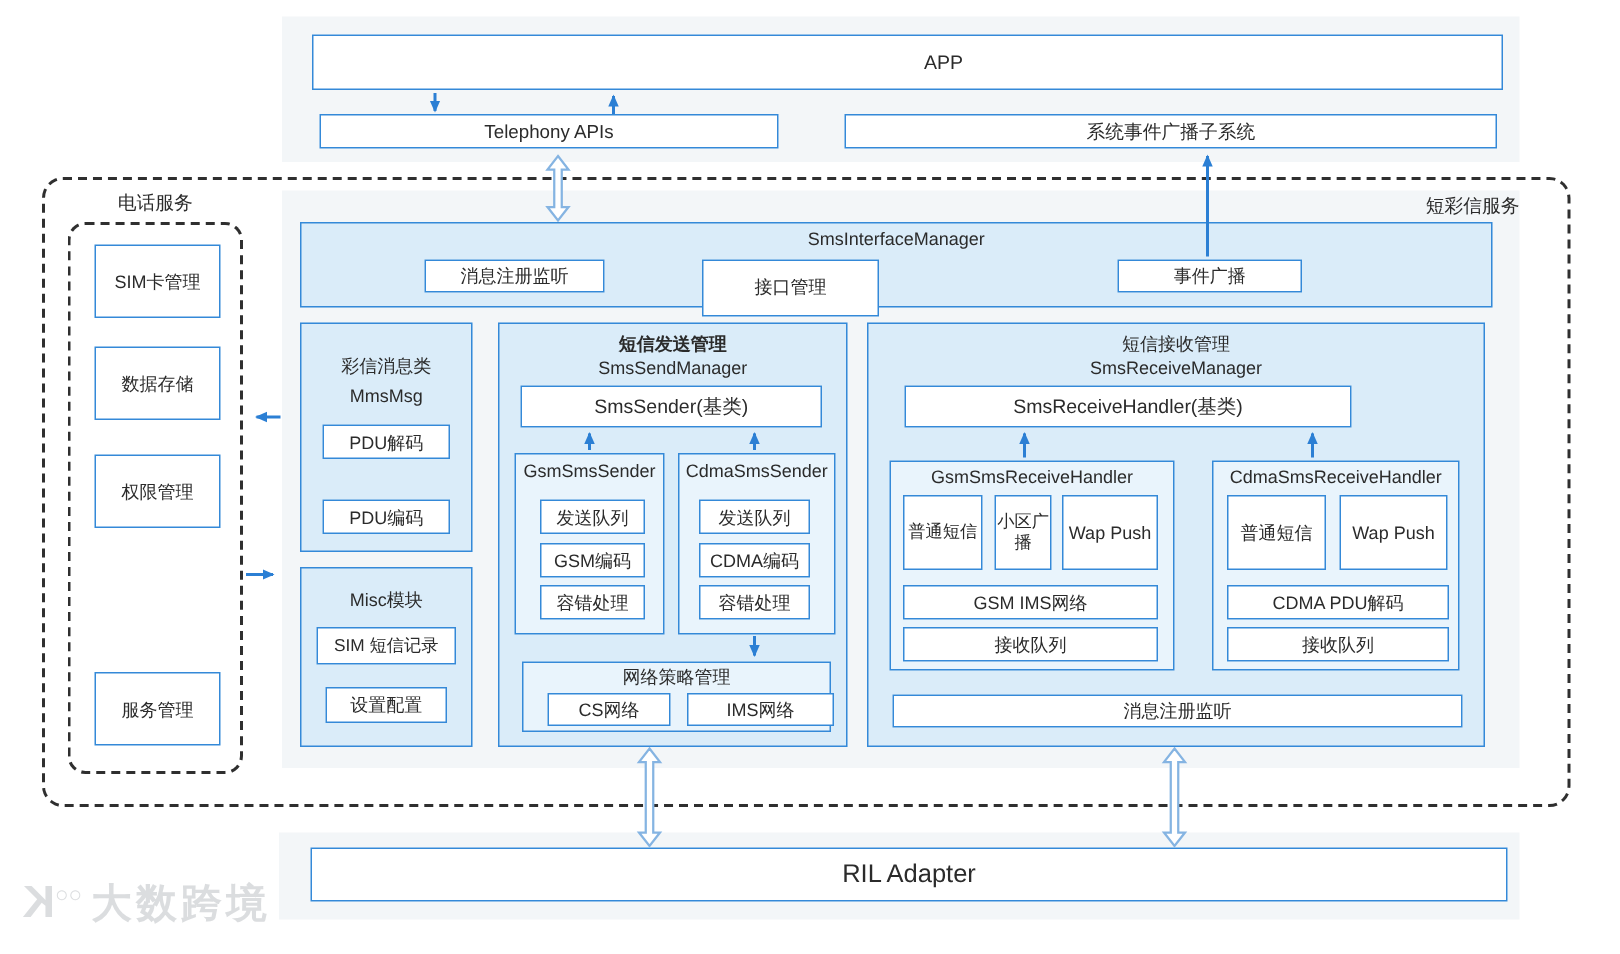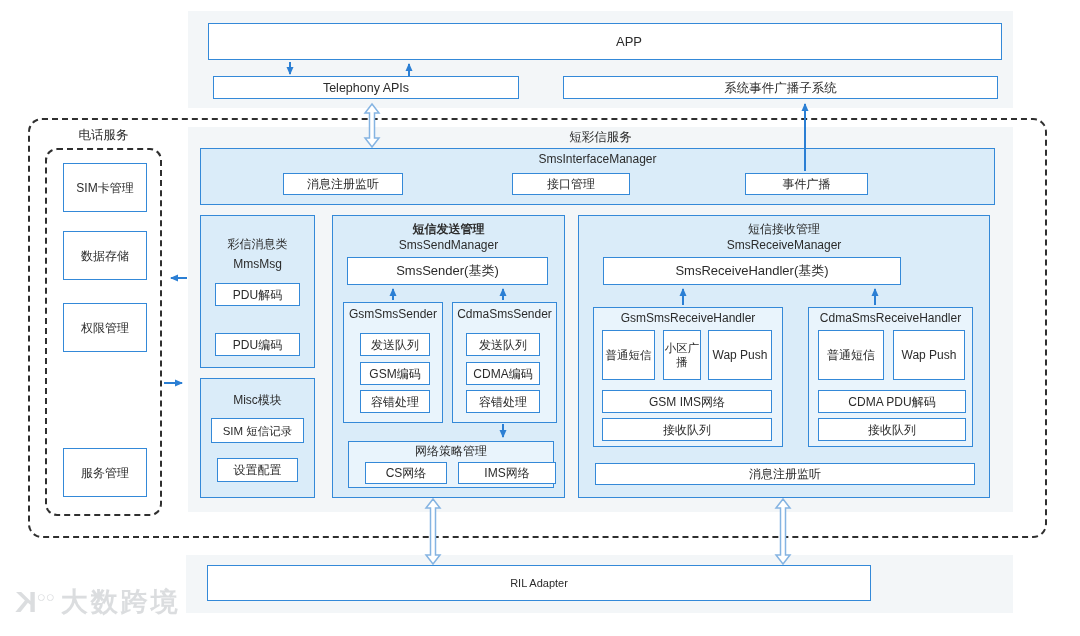--- a/index.html
+++ b/index.html
@@ -48,28 +48,28 @@
   <div class="a white" style="left:63px;top:231px;width:84px;height:49px;">
     <span>数据存储</span>
   </div>
   <div class="a white" style="left:63px;top:303px;width:84px;height:49px;">
     <span>权限管理</span>
   </div>
   <div class="a white" style="left:63px;top:448px;width:84px;height:49px;">
     <span>服务管理</span>
   </div>
 
-  <div class="a cap" style="left:188px;top:130px;width:825px;font-size:12.5px;">短彩信服务</div>
+  <div class="a cap" style="left:188px;top:130px;width:825px;font-size:12.5px;text-align:right;">短彩信服务</div>
 
   <div class="a blue" style="left:200px;top:148px;width:795px;height:57px;"></div>
   <div class="a cap" style="left:200px;top:152px;width:795px;">SmsInterfaceManager</div>
   <div class="a white" style="left:283px;top:173px;width:120px;height:22px;">
     <span>消息注册监听</span>
   </div>
-  <div class="a white" style="left:512px;top:173px;width:118px;height:22px;">
+  <div class="a white" style="left:468px;top:173px;width:118px;height:38px;font-family:Liberation Mono, monospace;">
     <span>接口管理</span>
   </div>
   <div class="a white" style="left:745px;top:173px;width:123px;height:22px;">
     <span>事件广播</span>
   </div>
 
   <div class="a blue" style="left:200px;top:215px;width:115px;height:153px;"></div>
   <div class="a cap" style="left:200px;top:237px;width:115px;">彩信消息类</div>
   <div class="a cap" style="left:200px;top:257px;width:115px;">MmsMsg</div>
   <div class="a white" style="left:215px;top:283px;width:85px;height:23px;">
@@ -165,21 +165,21 @@
     <span>CDMA PDU解码</span>
   </div>
   <div class="a white" style="left:818px;top:418px;width:148px;height:23px;">
     <span>接收队列</span>
   </div>
 
   <div class="a white" style="left:595px;top:463px;width:380px;height:22px;">
     <span>消息注册监听</span>
   </div>
 
-  <div class="a white" style="left:207px;top:565px;width:664px;height:36px;font-size:11px;">
+  <div class="a white" style="left:207px;top:565px;width:798px;height:36px;font-size:17px;">
     <span>RIL Adapter</span>
   </div>
 
   <svg class="overlay" width="1080" height="636" viewBox="0 0 1080 636">
     <defs>
       <marker id="ah" markerWidth="9" markerHeight="9" refX="7" refY="4" orient="auto" markerUnits="userSpaceOnUse">
         <path d="M0,0.5 L8,4 L0,7.5 Z" fill="#2b7fd4"></path>
       </marker>
     </defs>
 

